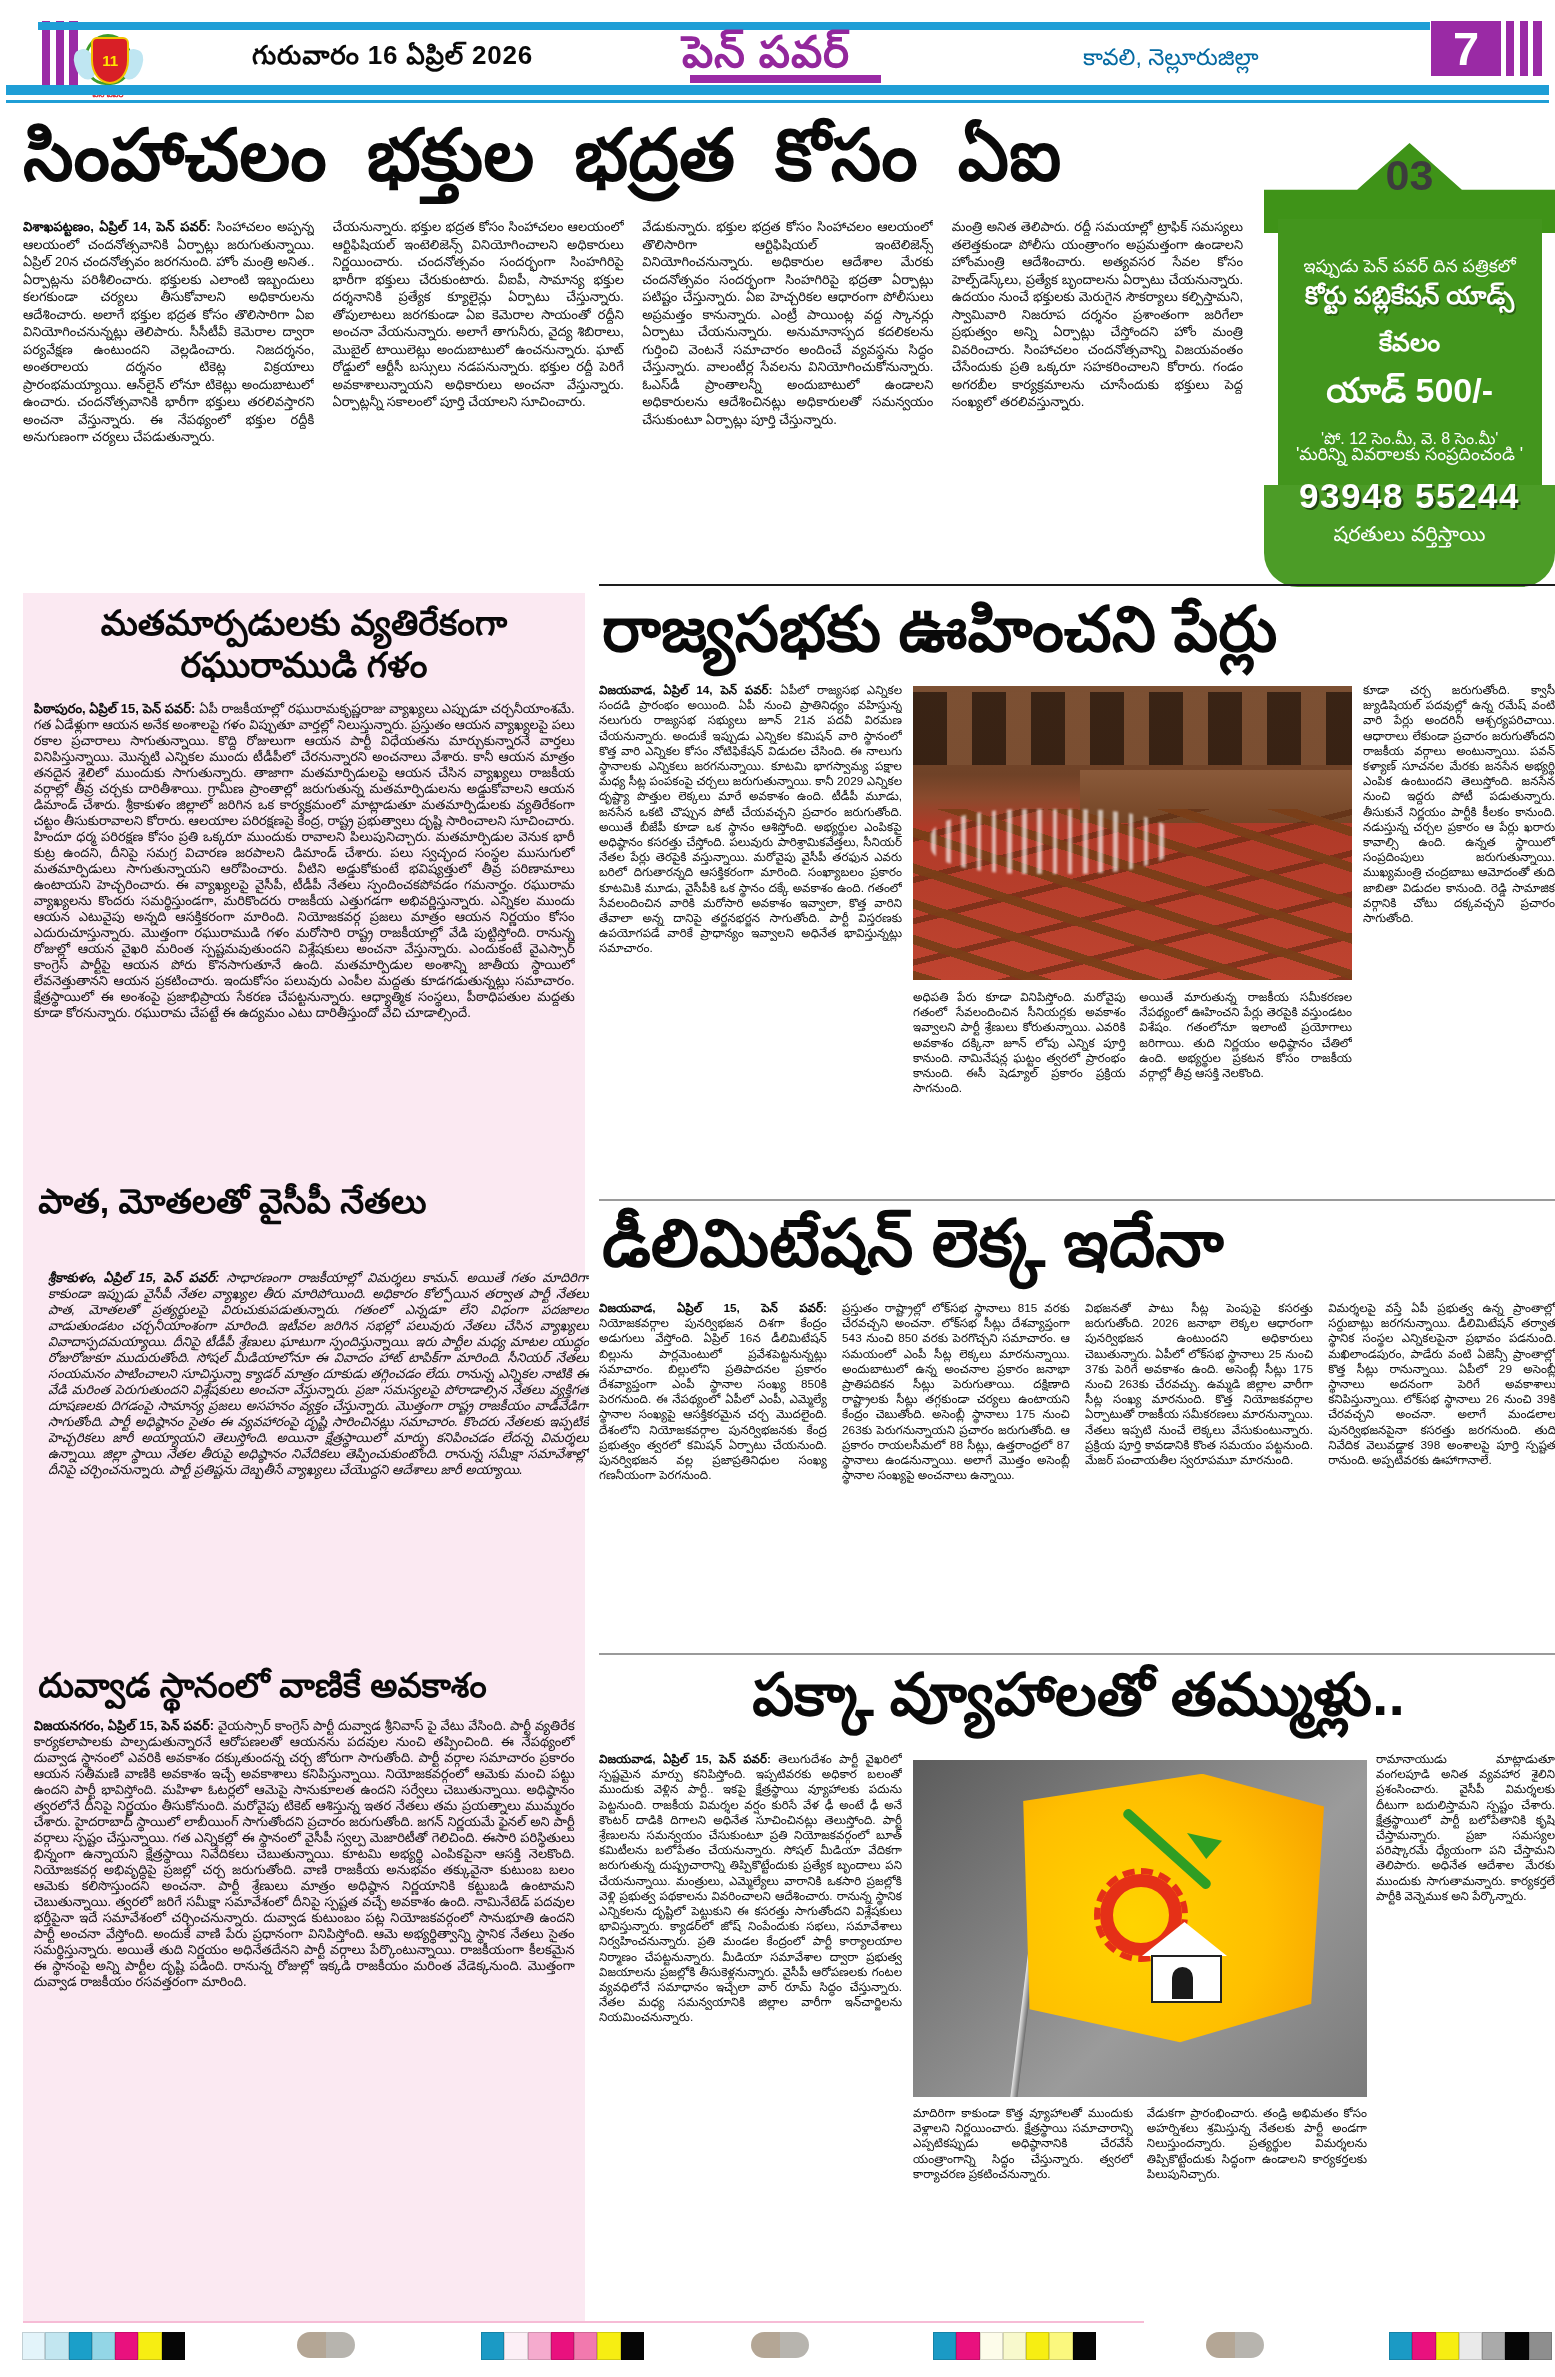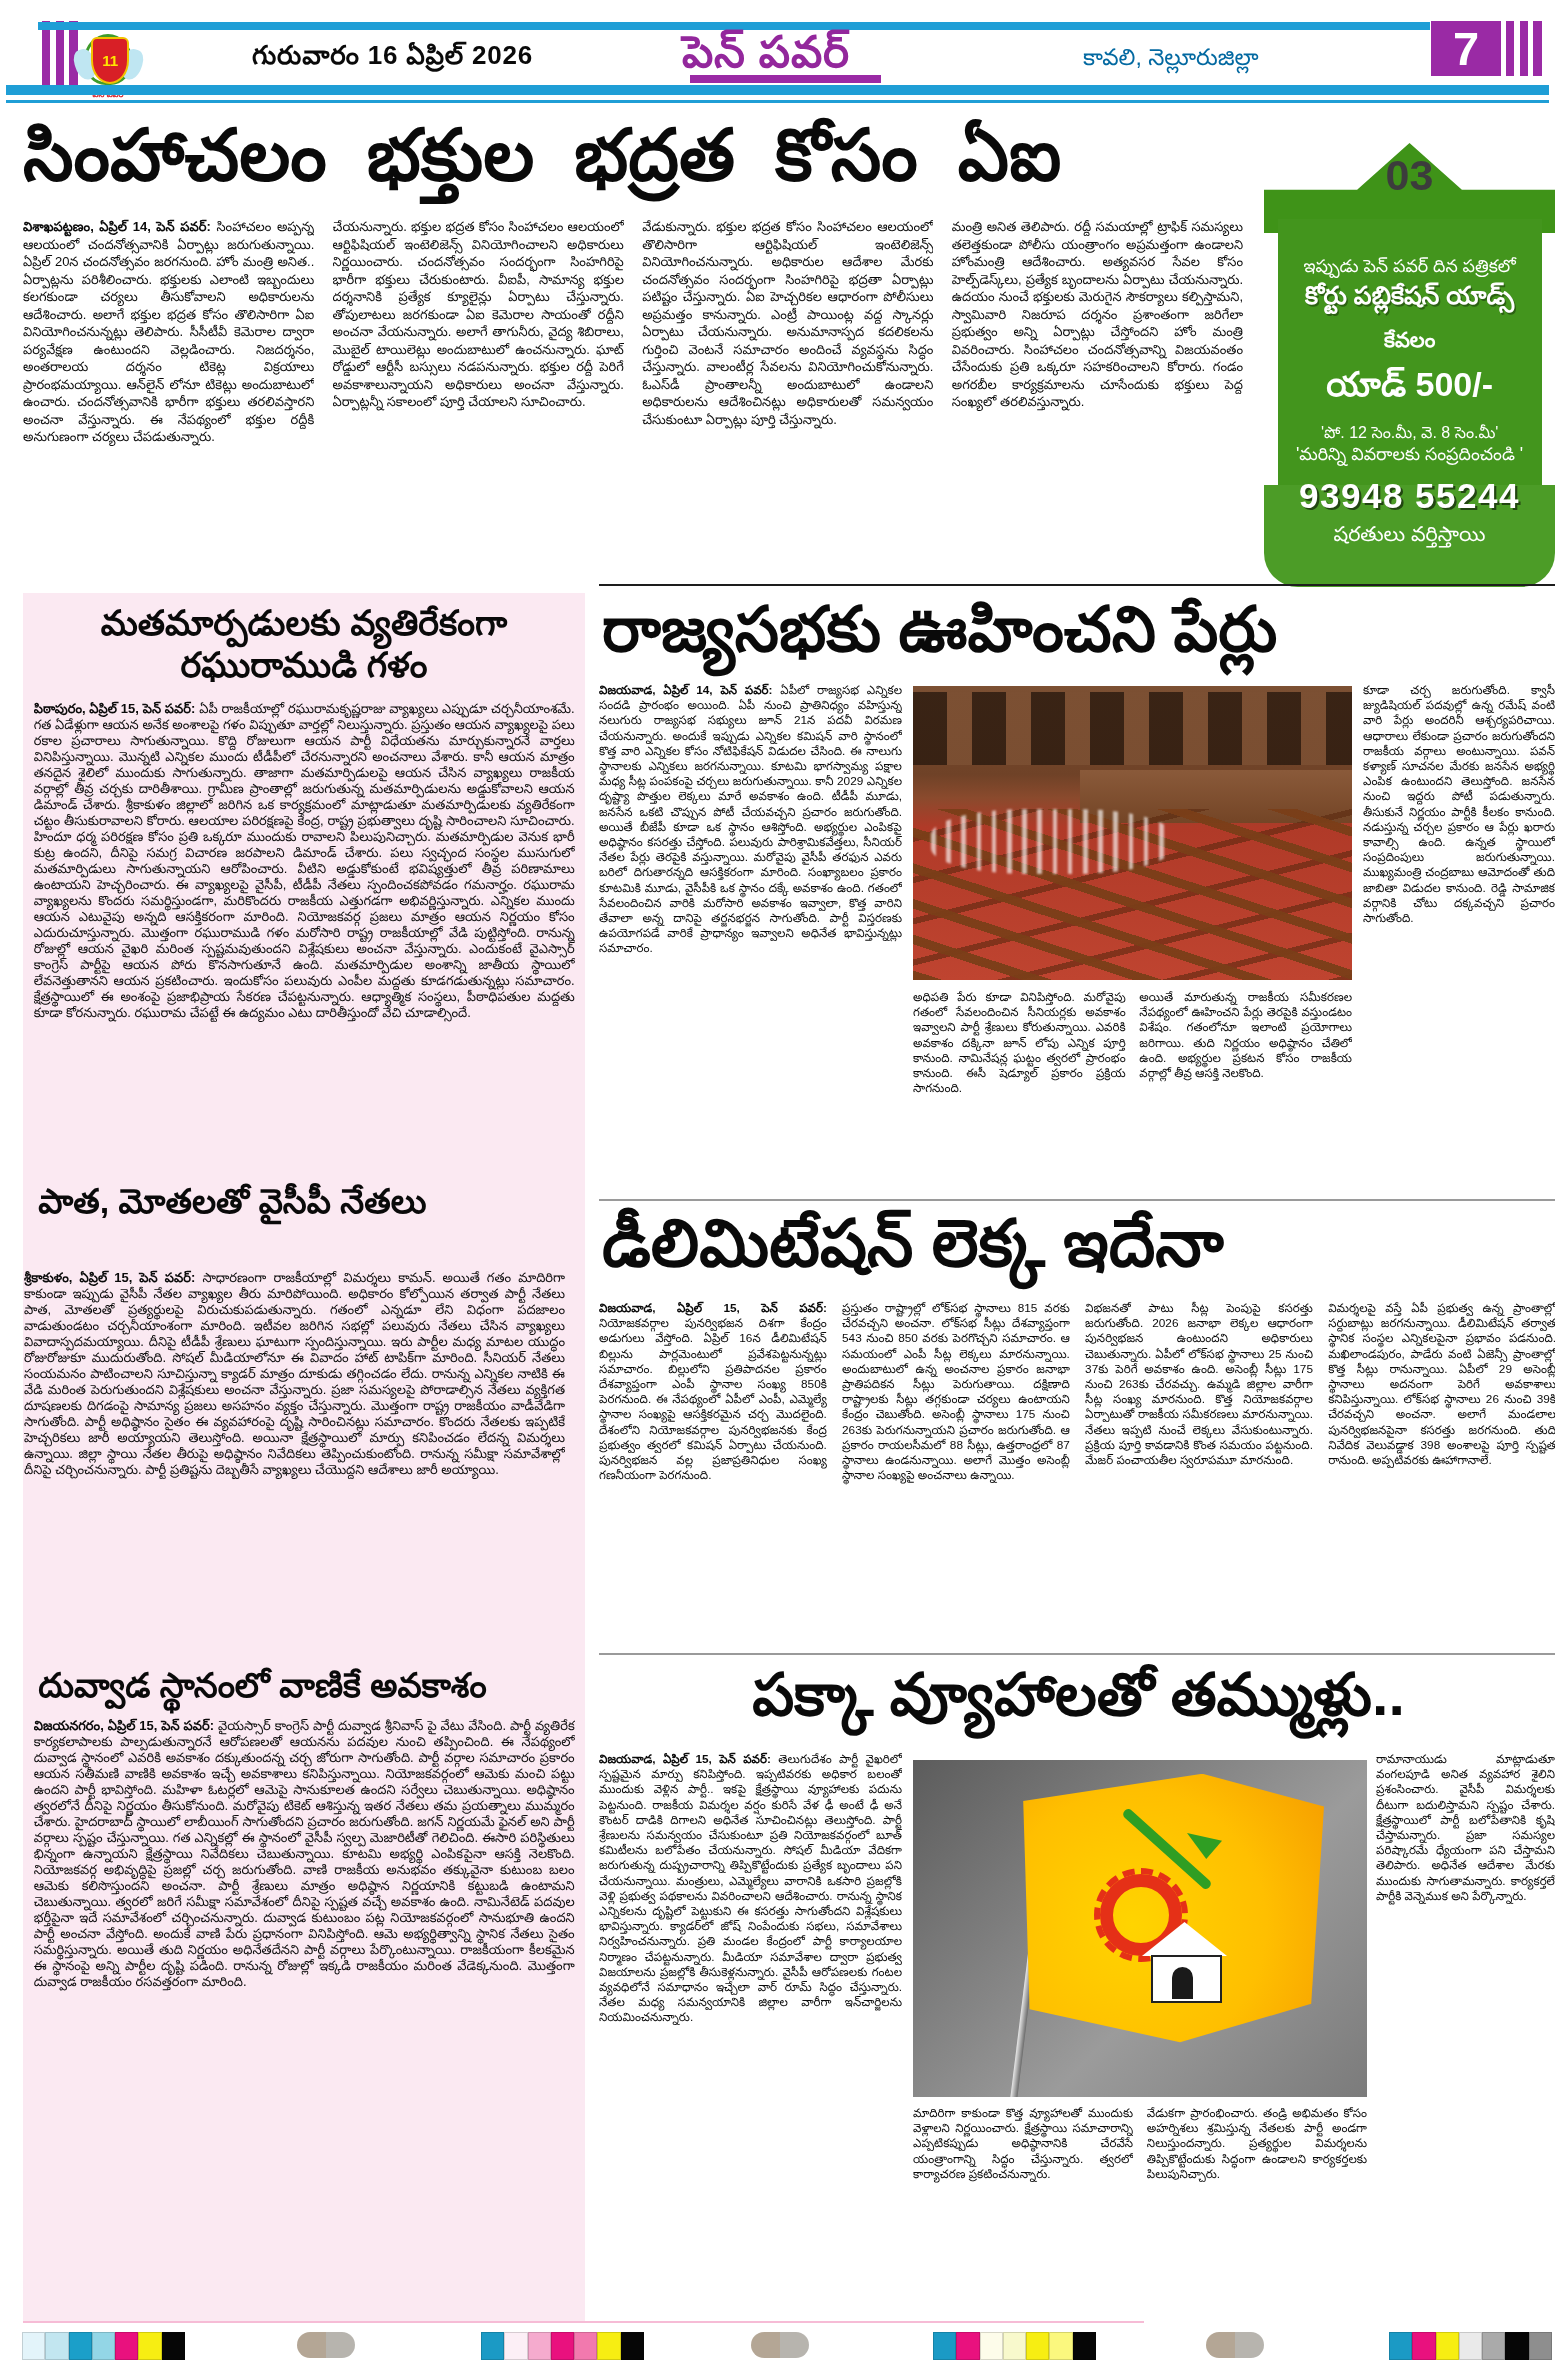--- a/index.html
+++ b/index.html
@@ -54,21 +54,21 @@
   .ad{width:291px;height:444px;}
   .ad .roof{position:absolute;top:0;left:0;width:291px;height:90px;background:#3f9318;
             clip-path:polygon(50% 0,68% 52%,100% 52%,100% 100%,0 100%,0 52%,32% 52%);}
   .ad .num{position:absolute;top:7.6px;left:0;width:100%;text-align:center;font-size:43px;font-weight:800;color:#3c3c3c;}
   .ad .bodygreen{position:absolute;top:76px;left:13.7px;width:264px;height:274px;background:#43951d;
                  border-radius:0 0 4.6px 4.6px;color:#fff;text-align:center;}
   .ad .footer{position:absolute;top:342px;left:0;width:291px;height:102px;background:#4c9c27;
               border-radius:0 0 34px 34px;color:#fff;text-align:center;}
   .ad .l1{font-size:17.5px;margin-top:37px;}
   .ad .l2{font-size:25px;font-weight:800;margin-top:1px;text-shadow:1.5px 1.5px 0 rgba(0,0,0,.35);}
-  .ad .l3{font-size:21px;font-weight:800;margin-top:12.2px;}
+  .ad .l3{font-size:25px;font-weight:800;margin-top:12.2px;}
   .ad .l4{font-size:34px;font-weight:800;margin-top:7.6px;}
   .ad .l5{font-size:16px;margin-top:12.2px;}
   .ad .l6{font-size:17.5px;margin-top:4.6px;}
   .ad .phone{font-size:35px;font-weight:800;letter-spacing:1.5px;text-shadow:2.3px 2.3px 0 rgba(0,0,0,.55);margin-top:7.6px;}
   .ad .l8{font-size:20.6px;margin-top:6.1px;}
 
   
   .photo-assembly{background:
      linear-gradient(180deg,#7c5033 0%,#6f4227 30%,#8a4a2d 38%,#b03a28 48%,#bf4430 100%);overflow:hidden;}
   .photo-assembly .portraits{position:absolute;top:6.1px;left:0;right:0;height:73px;
@@ -182,21 +182,21 @@
 
   <div class="abs pinkcol" style="left:23px;top:593px;width:562px;height:1729px;">
 
     <div class="pink-head abs" style="left:30.5px;top:9.1px;width:501px;">మతమార్పడులకు వ్యతిరేకంగా రఘురాముడి గళం</div>
     <div class="body-sm abs" style="left:10.7px;top:108px;width:541px;height:505px;">
       <span class="dl">పిఠాపురం, ఏప్రిల్ 15, పెన్ పవర్:</span>
       <span>ఏపీ రాజకీయాల్లో రఘురామకృష్ణరాజు వ్యాఖ్యలు ఎప్పుడూ చర్చనీయాంశమే. గత ఏడేళ్లుగా ఆయన అనేక అంశాలపై గళం విప్పుతూ వార్తల్లో నిలుస్తున్నారు. ప్రస్తుతం ఆయన వ్యాఖ్యలపై పలు రకాల ప్రచారాలు సాగుతున్నాయి. కొద్ది రోజులుగా ఆయన పార్టీ విధేయతను మార్చుకున్నారనే వార్తలు వినిపిస్తున్నాయి. మొన్నటి ఎన్నికల ముందు టీడీపీలో చేరనున్నారని అంచనాలు వేశారు. కానీ ఆయన మాత్రం తనదైన శైలిలో ముందుకు సాగుతున్నారు. తాజాగా మతమార్పిడులపై ఆయన చేసిన వ్యాఖ్యలు రాజకీయ వర్గాల్లో తీవ్ర చర్చకు దారితీశాయి. గ్రామీణ ప్రాంతాల్లో జరుగుతున్న మతమార్పిడులను అడ్డుకోవాలని ఆయన డిమాండ్ చేశారు. శ్రీకాకుళం జిల్లాలో జరిగిన ఒక కార్యక్రమంలో మాట్లాడుతూ మతమార్పిడులకు వ్యతిరేకంగా చట్టం తీసుకురావాలని కోరారు. ఆలయాల పరిరక్షణపై కేంద్ర, రాష్ట్ర ప్రభుత్వాలు దృష్టి సారించాలని సూచించారు. హిందూ ధర్మ పరిరక్షణ కోసం ప్రతి ఒక్కరూ ముందుకు రావాలని పిలుపునిచ్చారు. మతమార్పిడుల వెనుక భారీ కుట్ర ఉందని, దీనిపై సమగ్ర విచారణ జరపాలని డిమాండ్ చేశారు. పలు స్వచ్ఛంద సంస్థల ముసుగులో మతమార్పిడులు సాగుతున్నాయని ఆరోపించారు. వీటిని అడ్డుకోకుంటే భవిష్యత్తులో తీవ్ర పరిణామాలు ఉంటాయని హెచ్చరించారు. ఈ వ్యాఖ్యలపై వైసీపీ, టీడీపీ నేతలు స్పందించకపోవడం గమనార్హం. రఘురామ వ్యాఖ్యలను కొందరు సమర్థిస్తుండగా, మరికొందరు రాజకీయ ఎత్తుగడగా అభివర్ణిస్తున్నారు. ఎన్నికల ముందు ఆయన ఎటువైపు అన్నది ఆసక్తికరంగా మారింది. నియోజకవర్గ ప్రజలు మాత్రం ఆయన నిర్ణయం కోసం ఎదురుచూస్తున్నారు. మొత్తంగా రఘురాముడి గళం మరోసారి రాష్ట్ర రాజకీయాల్లో వేడి పుట్టిస్తోంది. రానున్న రోజుల్లో ఆయన వైఖరి మరింత స్పష్టమవుతుందని విశ్లేషకులు అంచనా వేస్తున్నారు. ఎందుకంటే వైఎస్సార్ కాంగ్రెస్ పార్టీపై ఆయన పోరు కొనసాగుతూనే ఉంది. మతమార్పిడుల అంశాన్ని జాతీయ స్థాయిలో లేవనెత్తుతానని ఆయన ప్రకటించారు. ఇందుకోసం పలువురు ఎంపీల మద్దతు కూడగడుతున్నట్లు సమాచారం. క్షేత్రస్థాయిలో ఈ అంశంపై ప్రజాభిప్రాయ సేకరణ చేపట్టనున్నారు. ఆధ్యాత్మిక సంస్థలు, పీఠాధిపతుల మద్దతు కూడా కోరనున్నారు. రఘురామ చేపట్టే ఈ ఉద్యమం ఎటు దారితీస్తుందో వేచి చూడాల్సిందే.</span>
     </div>
 
     <div class="pink-head sub abs" style="left:15.2px;top:588px;width:531px;">పాత, మోతలతో వైసీపీ నేతలు</div>
-    <div class="body-sm abs" style="left:1px;top:677px;width:541px;height:384px;">
+    <div class="body-sm abs" style="left:25px;top:677px;width:541px;height:384px;font-style:italic;">
       <span class="dl">శ్రీకాకుళం, ఏప్రిల్ 15, పెన్ పవర్:</span>
       <span>సాధారణంగా రాజకీయాల్లో విమర్శలు కామన్. అయితే గతం మాదిరిగా కాకుండా ఇప్పుడు వైసీపీ నేతల వ్యాఖ్యల తీరు మారిపోయింది. అధికారం కోల్పోయిన తర్వాత పార్టీ నేతలు పాత, మోతలతో ప్రత్యర్థులపై విరుచుకుపడుతున్నారు. గతంలో ఎన్నడూ లేని విధంగా పదజాలం వాడుతుండటం చర్చనీయాంశంగా మారింది. ఇటీవల జరిగిన సభల్లో పలువురు నేతలు చేసిన వ్యాఖ్యలు వివాదాస్పదమయ్యాయి. దీనిపై టీడీపీ శ్రేణులు ఘాటుగా స్పందిస్తున్నాయి. ఇరు పార్టీల మధ్య మాటల యుద్ధం రోజురోజుకూ ముదురుతోంది. సోషల్ మీడియాలోనూ ఈ వివాదం హాట్ టాపిక్‌గా మారింది. సీనియర్ నేతలు సంయమనం పాటించాలని సూచిస్తున్నా క్యాడర్ మాత్రం దూకుడు తగ్గించడం లేదు. రానున్న ఎన్నికల నాటికి ఈ వేడి మరింత పెరుగుతుందని విశ్లేషకులు అంచనా వేస్తున్నారు. ప్రజా సమస్యలపై పోరాడాల్సిన నేతలు వ్యక్తిగత దూషణలకు దిగడంపై సామాన్య ప్రజలు అసహనం వ్యక్తం చేస్తున్నారు. మొత్తంగా రాష్ట్ర రాజకీయం వాడీవేడిగా సాగుతోంది. పార్టీ అధిష్ఠానం సైతం ఈ వ్యవహారంపై దృష్టి సారించినట్లు సమాచారం. కొందరు నేతలకు ఇప్పటికే హెచ్చరికలు జారీ అయ్యాయని తెలుస్తోంది. అయినా క్షేత్రస్థాయిలో మార్పు కనిపించడం లేదన్న విమర్శలు ఉన్నాయి. జిల్లా స్థాయి నేతల తీరుపై అధిష్ఠానం నివేదికలు తెప్పించుకుంటోంది. రానున్న సమీక్షా సమావేశాల్లో దీనిపై చర్చించనున్నారు. పార్టీ ప్రతిష్టను దెబ్బతీసే వ్యాఖ్యలు చేయొద్దని ఆదేశాలు జారీ అయ్యాయి.</span>
     </div>
 
     <div class="pink-head sub abs" style="left:15.2px;top:1072px;width:531px;">దువ్వాడ స్థానంలో వాణికే అవకాశం</div>
     <div class="body-sm abs" style="left:10.7px;top:1125px;width:541px;height:593px;">
       <span class="dl">విజయనగరం, ఏప్రిల్ 15, పెన్ పవర్:</span>
       <span>వైయస్సార్ కాంగ్రెస్ పార్టీ దువ్వాడ శ్రీనివాస్ పై వేటు వేసింది. పార్టీ వ్యతిరేక కార్యకలాపాలకు పాల్పడుతున్నారనే ఆరోపణలతో ఆయనను పదవుల నుంచి తప్పించింది. ఈ నేపథ్యంలో దువ్వాడ స్థానంలో ఎవరికి అవకాశం దక్కుతుందన్న చర్చ జోరుగా సాగుతోంది. పార్టీ వర్గాల సమాచారం ప్రకారం ఆయన సతీమణి వాణికి అవకాశం ఇచ్చే అవకాశాలు కనిపిస్తున్నాయి. నియోజకవర్గంలో ఆమెకు మంచి పట్టు ఉందని పార్టీ భావిస్తోంది. మహిళా ఓటర్లలో ఆమెపై సానుకూలత ఉందని సర్వేలు చెబుతున్నాయి. అధిష్ఠానం త్వరలోనే దీనిపై నిర్ణయం తీసుకోనుంది. మరోవైపు టికెట్ ఆశిస్తున్న ఇతర నేతలు తమ ప్రయత్నాలు ముమ్మరం చేశారు. హైదరాబాద్ స్థాయిలో లాబీయింగ్ సాగుతోందని ప్రచారం జరుగుతోంది. జగన్ నిర్ణయమే ఫైనల్ అని పార్టీ వర్గాలు స్పష్టం చేస్తున్నాయి. గత ఎన్నికల్లో ఈ స్థానంలో వైసీపీ స్వల్ప మెజారిటీతో గెలిచింది. ఈసారి పరిస్థితులు భిన్నంగా ఉన్నాయని క్షేత్రస్థాయి నివేదికలు చెబుతున్నాయి. కూటమి అభ్యర్థి ఎంపికపైనా ఆసక్తి నెలకొంది. నియోజకవర్గ అభివృద్ధిపై ప్రజల్లో చర్చ జరుగుతోంది. వాణి రాజకీయ అనుభవం తక్కువైనా కుటుంబ బలం ఆమెకు కలిసొస్తుందని అంచనా. పార్టీ శ్రేణులు మాత్రం అధిష్ఠాన నిర్ణయానికి కట్టుబడి ఉంటామని చెబుతున్నాయి. త్వరలో జరిగే సమీక్షా సమావేశంలో దీనిపై స్పష్టత వచ్చే అవకాశం ఉంది. నామినేటెడ్ పదవుల భర్తీపైనా ఇదే సమావేశంలో చర్చించనున్నారు. దువ్వాడ కుటుంబం పట్ల నియోజకవర్గంలో సానుభూతి ఉందని పార్టీ అంచనా వేస్తోంది. అందుకే వాణి పేరు ప్రధానంగా వినిపిస్తోంది. ఆమె అభ్యర్థిత్వాన్ని స్థానిక నేతలు సైతం సమర్థిస్తున్నారు. అయితే తుది నిర్ణయం అధినేతదేనని పార్టీ వర్గాలు పేర్కొంటున్నాయి. రాజకీయంగా కీలకమైన ఈ స్థానంపై అన్ని పార్టీల దృష్టి పడింది. రానున్న రోజుల్లో ఇక్కడి రాజకీయం మరింత వేడెక్కనుంది. మొత్తంగా దువ్వాడ రాజకీయం రసవత్తరంగా మారింది.</span>
     </div>
   </div>

